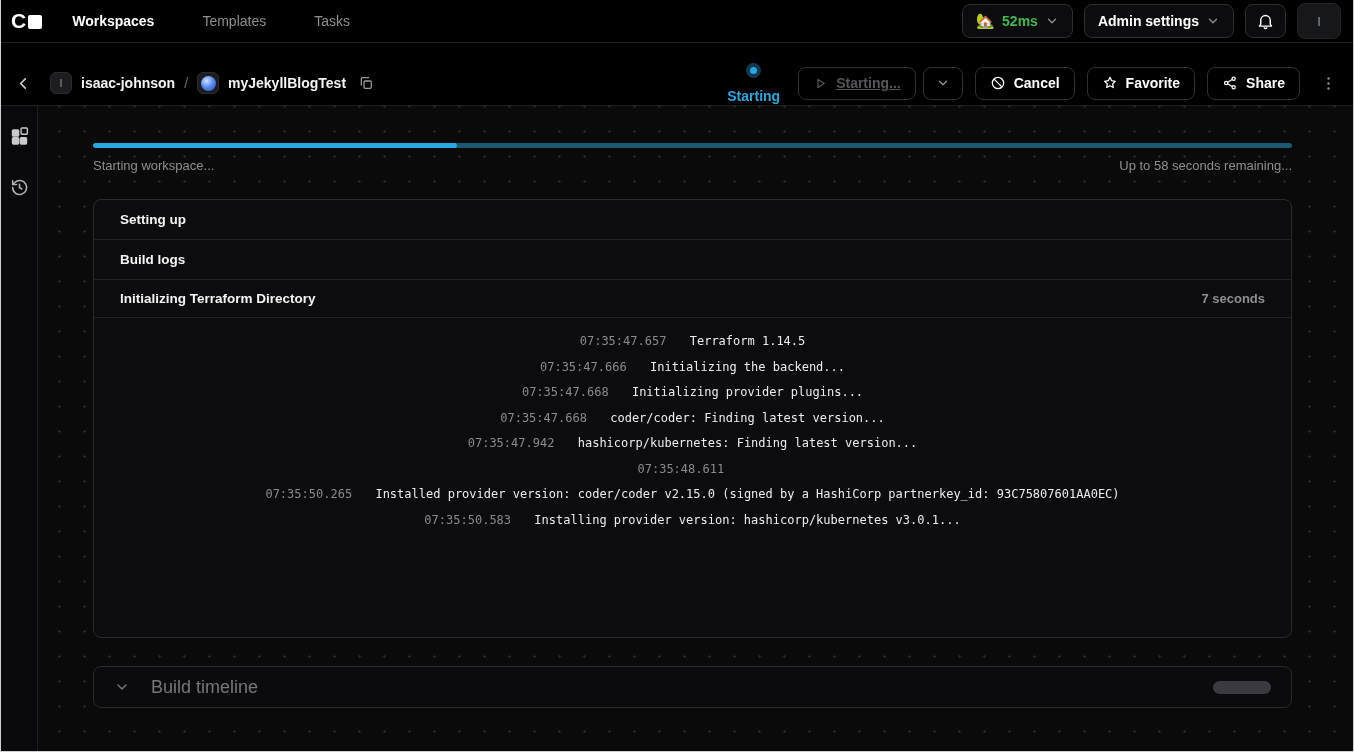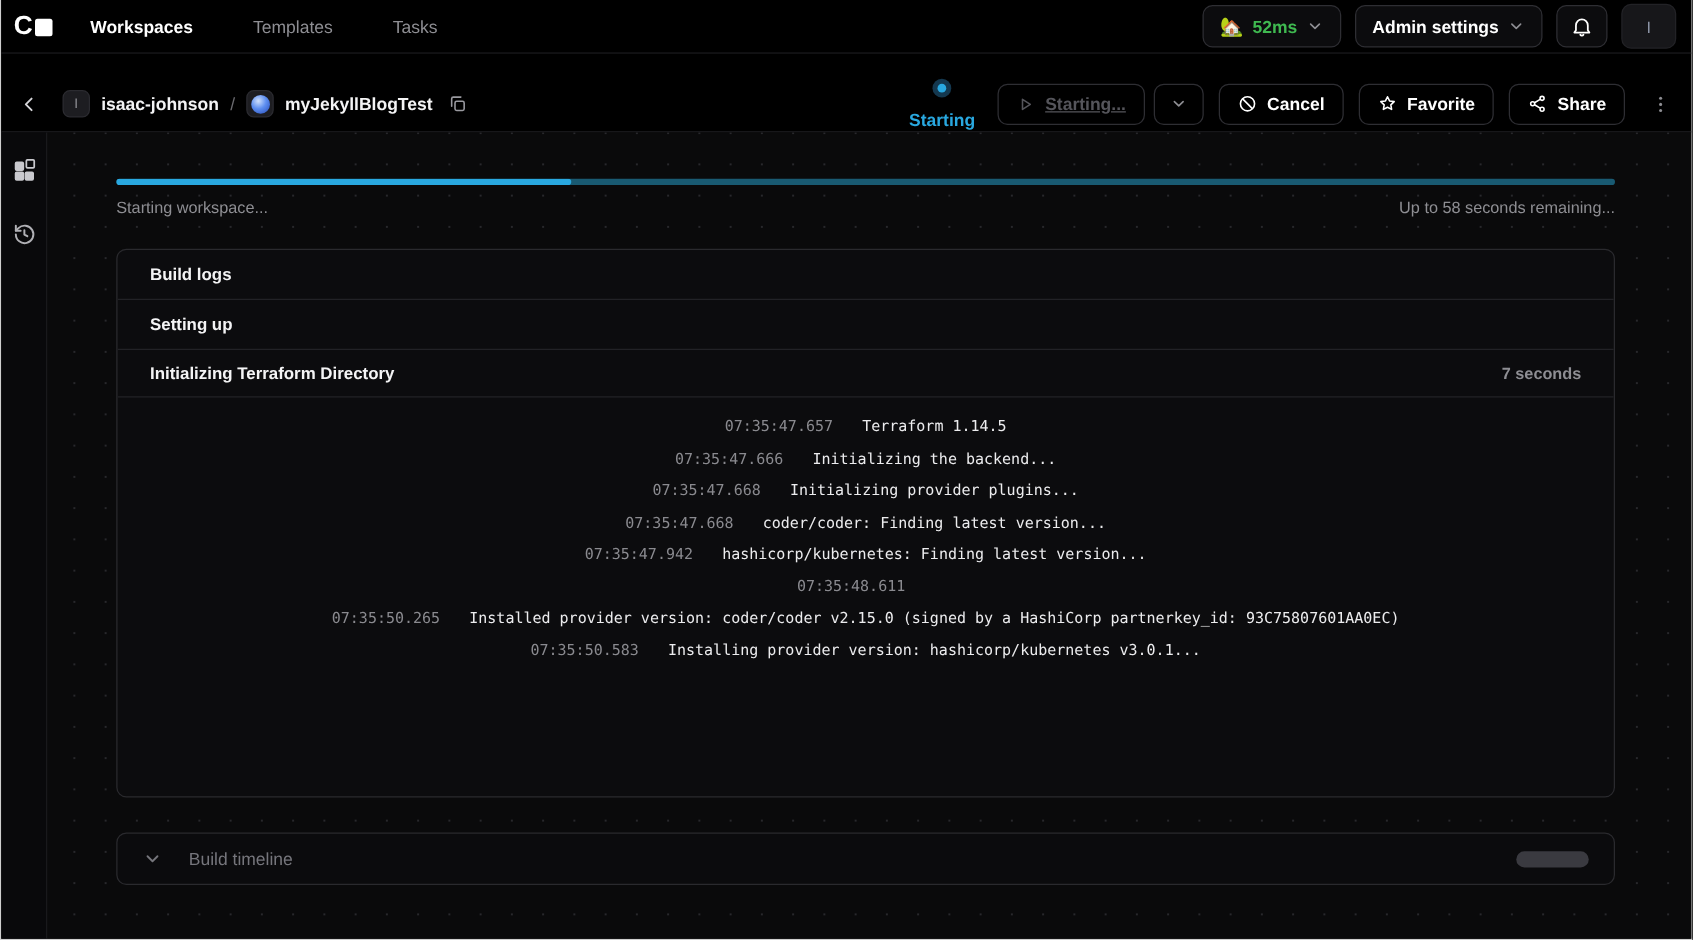--- a/index.html
+++ b/index.html
@@ -118,21 +118,21 @@
   .duration { color:#8e8e93; font-size:13px; font-weight:600; }
   .log-lines { flex:1; padding:11px 26px 0 26px; overflow:hidden; }
   .log-line { display:flex; line-height:25.5px; font-family:"DejaVu Sans Mono", monospace; font-size:12px;justify-content:center; }
   .log-time { color:#8a8a8f; min-width:110px; flex:0 0 110px; }
   .log-text { color:#ececee; white-space:pre; }
 
   .timeline-bar {
     margin-top:28px; height:42px; background:#0b0b0d; border:1px solid #2a2a2e; border-radius:8px;
     display:flex; align-items:center; padding:0 20px; gap:21px; cursor:pointer; color:#76767c;
   }
-  .timeline-label { font-size:14px; font-weight:500; color:#76767c; }
+  .timeline-label { font-size:18px; font-weight:500; color:#76767c; }
   .skeleton-pill { margin-left:auto; width:58px; height:13px; border-radius:7px; background:#3a3a40; }
 
   svg { display:block; }
 </style>
 </head>
 <body>
 
 <div class="viewport">
 
   <header class="topbar">
@@ -272,24 +272,24 @@
       <div class="progress-track">
         <div class="progress-fill" style="width: 30.4%;"></div>
       </div>
       <div class="progress-labels">
         <span>Starting workspace...</span>
         <span>Up to 58 seconds remaining...</span>
       </div>
 
       <div class="logs-panel">
         <div class="panel-row">
-          <span>Build logs</span>
+          <span>Setting up</span>
         </div>
         <div class="panel-row">
-          <span>Setting up</span>
+          <span>Build logs</span>
         </div>
         <div class="panel-row section">
           <span>Initializing Terraform Directory</span>
           <span class="duration">7 seconds</span>
         </div>
         <div class="log-lines">
             <div class="log-line">
               <span class="log-time">07:35:47.657</span>
               <span class="log-text">Terraform 1.14.5</span>
             </div>

